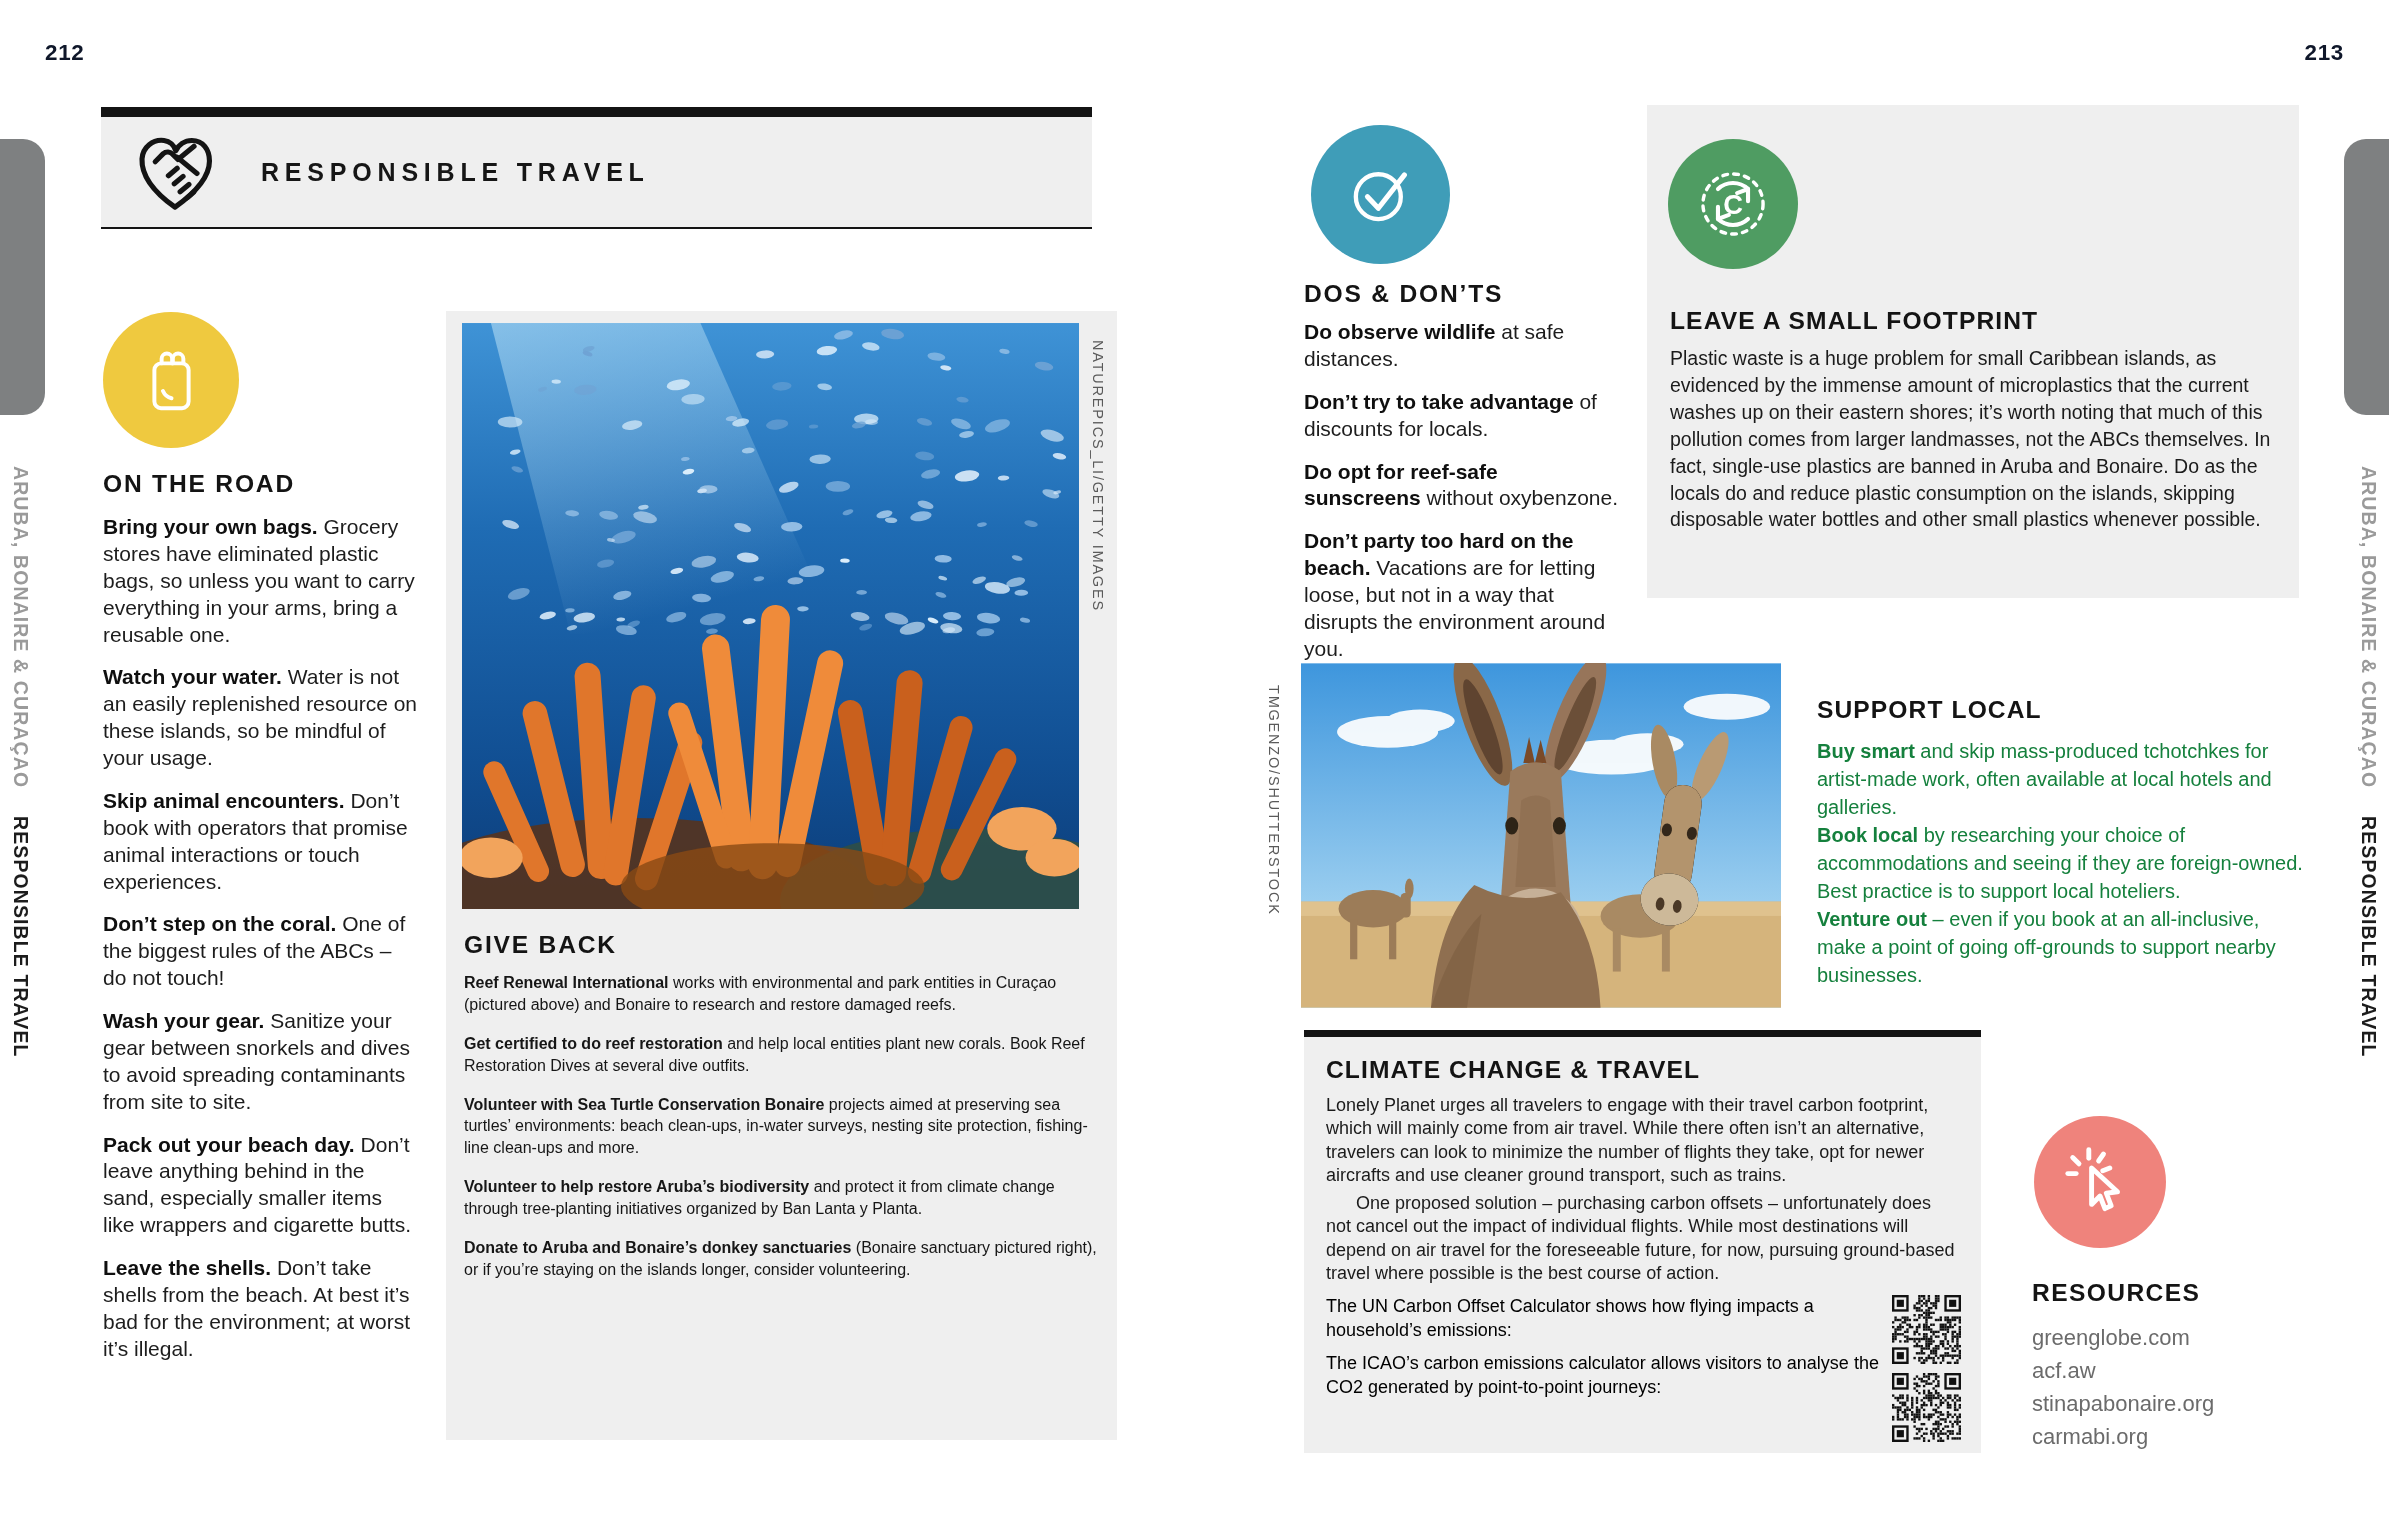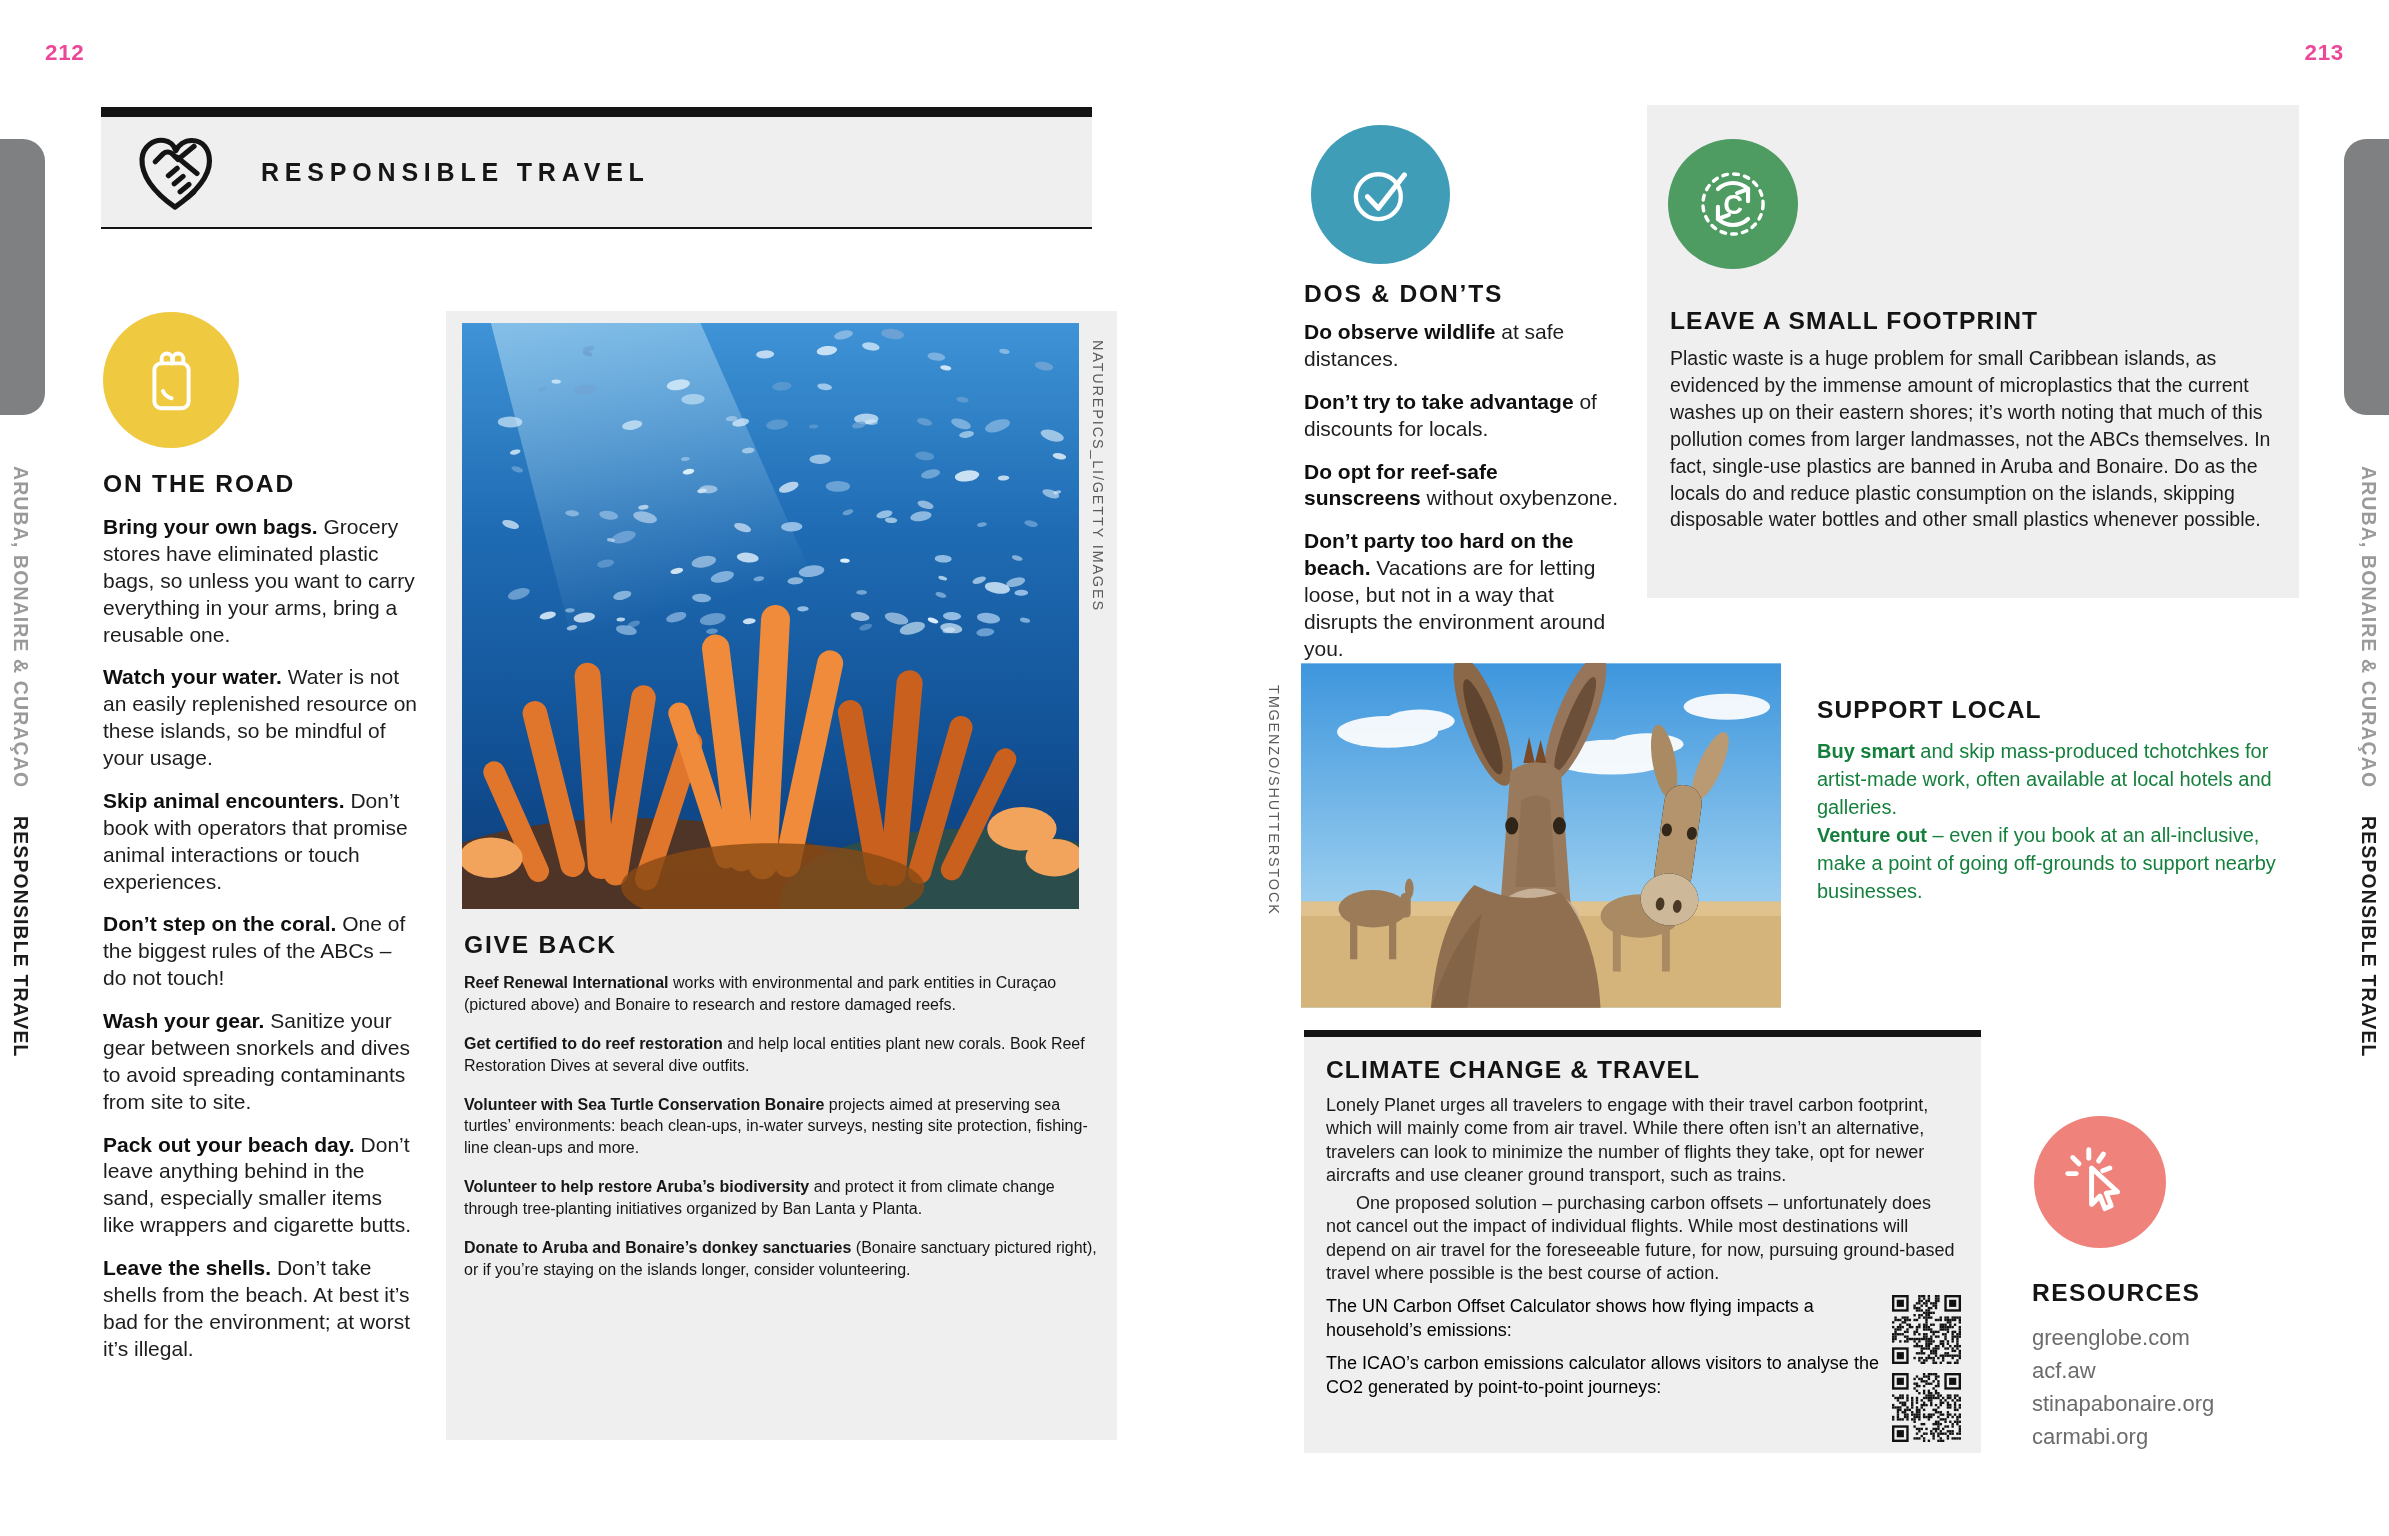--- a/index.html
+++ b/index.html
@@ -1,20 +1,20 @@
 <!DOCTYPE html>
 <html style="font-size:11.6px"><head>
 <meta charset="utf-8">
 <style>
   html,body{margin:0;padding:0;background:#fff;}
   #spread{position:relative;width:2389px;height:1536px;background:#ffffff;overflow:hidden;
           font-family:"Liberation Sans","DejaVu Sans",sans-serif;color:#161616;}
   .abs{position:absolute;}
   
-  .pagenum{font-size:22.4px;font-weight:700;color:#ec4899;letter-spacing:0.7px;}
+  .pagenum{font-size:22.4px;font-weight:700;color:#0f172a;letter-spacing:0.7px;}
   .edgetab{width:45px;height:276px;background:#7e8081;}
   .edgetab.left{border-radius:0 22px 22px 0;}
   .edgetab.right{border-radius:22px 0 0 22px;}
   .vert{writing-mode:vertical-rl;}
   .edgetext{font-size:19.5px;font-weight:700;letter-spacing:1.1px;white-space:nowrap;}
   .edgetext .region{color:#9a9a9a;}
   .edgetext .section{color:#1c1c1c;margin-top:27.5px;font-weight:600;}
   .credit{font-size:14.5px;letter-spacing:1.8px;color:#5a5a5a;white-space:nowrap;}
   
   .headerband{left:101px;top:107px;width:991px;height:110px;background:#efefef;
@@ -387,20 +387,21 @@
       <path d="M180,477 q10,-120 60,-170 q60,30 120,10 q50,60 55,160 Z" fill="#8f6f50"></path>
       <path d="M180,477 q30,-90 70,-130 l-20,130 Z" fill="#7c5d40" opacity="0.6"></path>
     </svg>
   </div>
   <div class="abs vert credit" style="left:1266px;top:685px;">TMGENZO/SHUTTERSTOCK</div>
 
   <div class="abs h1" style="left:1817px;top:696px;letter-spacing:1.1px;">SUPPORT LOCAL</div>
   <div class="abs supportcopy" style="left:1817px;top:737px;width:491px;">
 
   <p><b>Buy smart</b><span> and skip mass-produced tchotchkes for artist-made work, often available at local hotels and galleries.</span></p>
+      <p><b>Book local</b><span> by researching your choice of accommodations and seeing if they are foreign-owned. Best practice is to support local hoteliers.</span></p>
       <p><b>Venture out</b><span> – even if you book at an all-inclusive, make a point of going off-grounds to support nearby businesses.</span></p>
     </div>
 
   <div class="abs climatebox">
     <div class="h1">CLIMATE CHANGE &amp; TRAVEL</div>
     <div class="climate-copy">
       <div>Lonely Planet urges all travelers to engage with their travel carbon footprint, which will mainly come from air travel. While there often isn’t an alternative, travelers can look to minimize the number of flights they take, opt for newer aircrafts and use cleaner ground transport, such as trains.</div>
       <div class="p2">One proposed solution – purchasing carbon offsets – unfortunately does not cancel out the impact of individual flights. While most destinations will depend on air travel for the foreseeable future, for now, pursuing ground-based travel where possible is the best course of action.</div>
     </div>
     <div class="qr-row">

